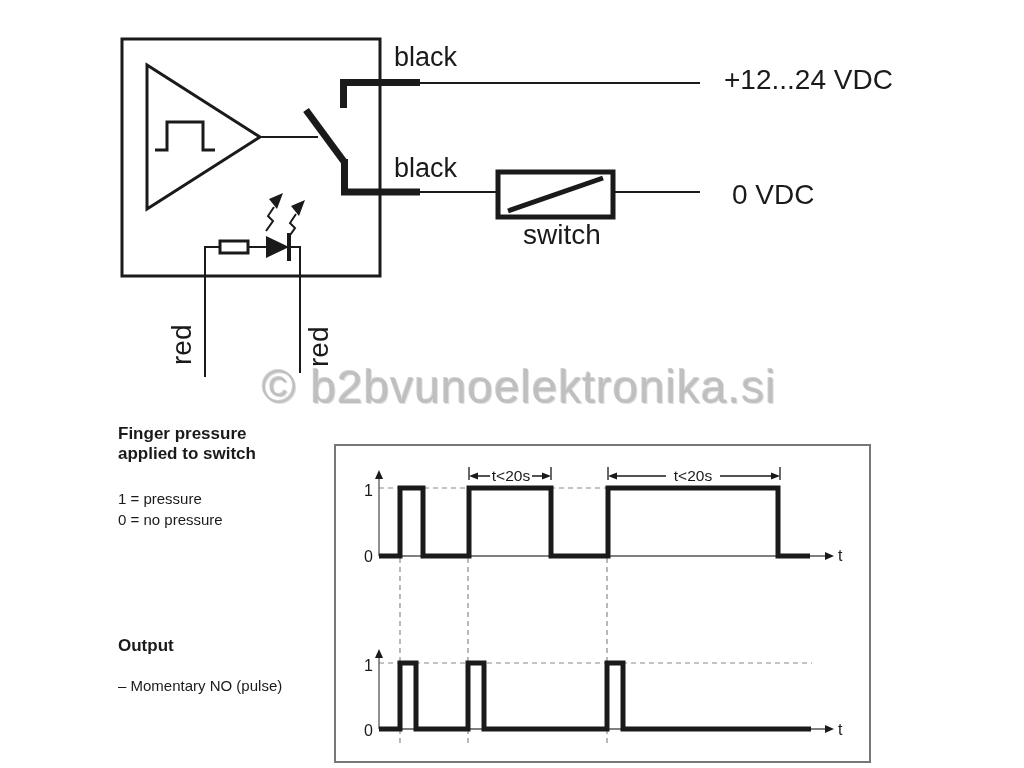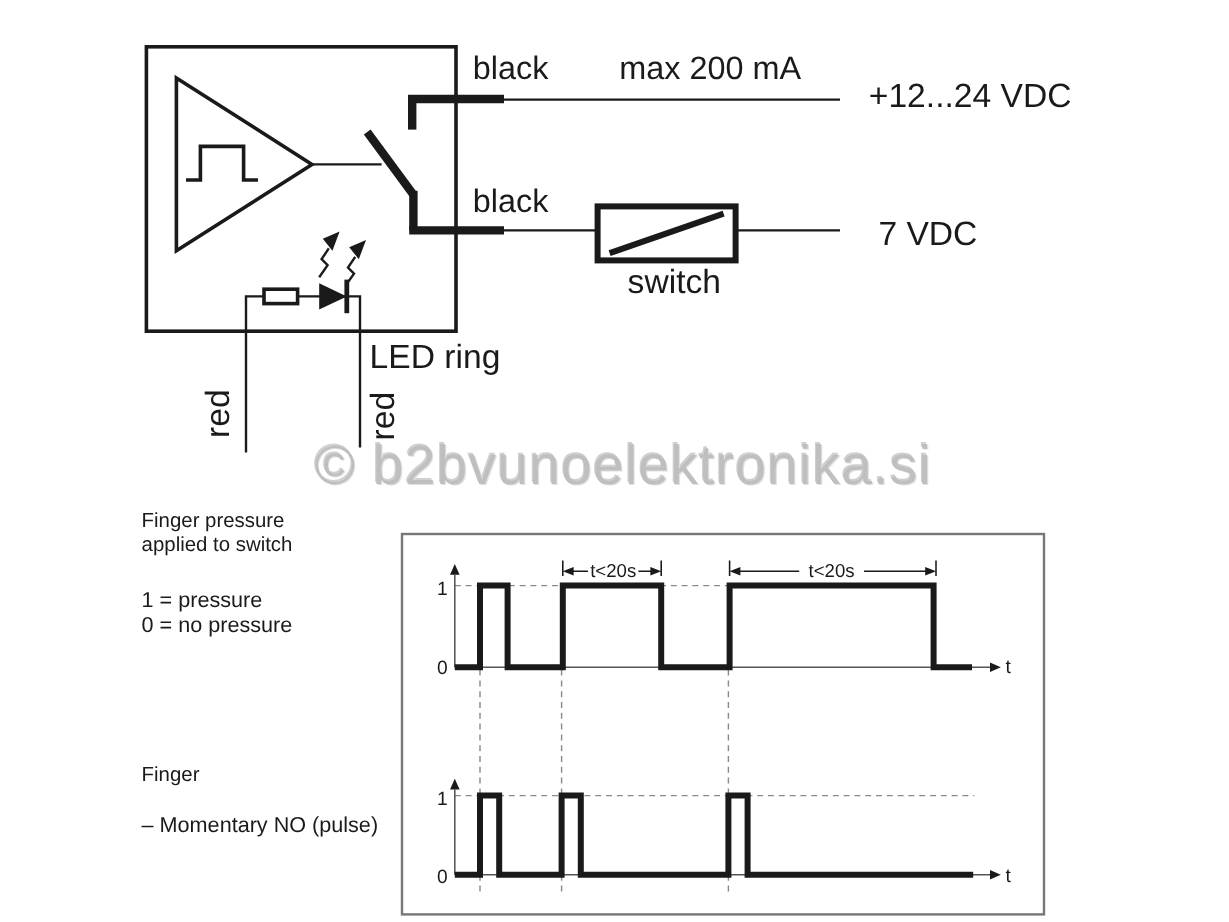--- a/index.html
+++ b/index.html
@@ -4,22 +4,22 @@
 <style>
   html,body{margin:0;padding:0;background:#fff;}
   #canvas{
     position:relative;width:1024px;height:768px;background:#fff;overflow:hidden;
     font-family:"Liberation Sans",sans-serif;color:#1a1a1a;
   }
   .lbl{position:absolute;white-space:nowrap;line-height:1.15;color:#1a1a1a;}
   .big{font-size:28px;}
   .med{font-size:27px;text-align:right;}
   .rot{transform:rotate(-90deg);transform-origin:0 0;}
-  .h-bold{font-size:17px;font-weight:normal;line-height:20px;white-space:pre-line;}
-  .small{font-size:18px;}
+  .h-bold{font-size:17px;font-weight:bold;line-height:20px;white-space:pre-line;}
+  .small{font-size:15px;}
   .watermark{
     position:absolute;left:262px;top:360px;font-size:46px;letter-spacing:1px;
     color:#b4b4b4;opacity:.85;white-space:nowrap;
     text-shadow:1px 1px 0 #dcdcdc, -1px -1px 0 #c8c8c8;
   }
   svg{position:absolute;left:0;}
   svg text{font-family:"Liberation Sans",sans-serif;fill:#1a1a1a;}
   .stroke2{stroke:#1a1a1a;stroke-width:2;fill:none;}
   .stroke3{stroke:#1a1a1a;stroke-width:3;fill:none;}
   .stroke5{stroke:#1a1a1a;stroke-width:5;fill:none;}
@@ -80,34 +80,32 @@
     </g>
     <g>
       <path class="stroke2" d="M266,231 l7,-10 l-5,-5 l6,-9"></path>
       <polygon class="fillb" points="283,193 269,199 277,209"></polygon>
       <path class="stroke2" d="M288,238 l7,-10 l-5,-5 l6,-9"></path>
       <polygon class="fillb" points="305,200 291,206 299,216"></polygon>
     </g>
   </svg>
 
   <div class="lbl med" style="left:394px;top:42px">black</div>
-  <div class="lbl med" style="left:516px;top:42px">max 200 mA</div>
   <div class="lbl big" style="left:724px;top:64px">+12...24 VDC</div>
   <div class="lbl med" style="left:394px;top:153px">black</div>
-  <div class="lbl big" style="left:732px;top:179px">7 VDC</div>
+  <div class="lbl big" style="left:732px;top:179px">0 VDC</div>
   <div class="lbl big" style="left:523px;top:219px">switch</div>
-  <div class="lbl big" style="left:308px;top:282px">LED ring</div>
   <div class="lbl big rot" style="left:166px;top:365px">red</div>
   <div class="lbl big rot" style="left:303px;top:367px">red</div>
 
   <div class="lbl h-bold" style="left:118px;top:424px">Finger pressure
 applied to switch</div>
   <div class="lbl small" style="left:118px;top:490px">1 = pressure</div>
   <div class="lbl small" style="left:118px;top:511px">0 = no pressure</div>
-  <div class="lbl h-bold" style="left:118px;top:636px">Finger</div>
+  <div class="lbl h-bold" style="left:118px;top:636px">Output</div>
   <div class="lbl small" style="left:118px;top:677px">– Momentary NO (pulse)</div>
 
   <svg style="top:430px" width="1024" height="338" viewBox="0 0 1024 338">
 
     <rect class="frame" x="335" y="15" width="535" height="317"></rect>
 
     <g>
         <line x1="400" x2="400" y1="128" y2="317" class="dash"></line>
         <line x1="468" x2="468" y1="128" y2="317" class="dash"></line>
         <line x1="607" x2="607" y1="128" y2="317" class="dash"></line>

